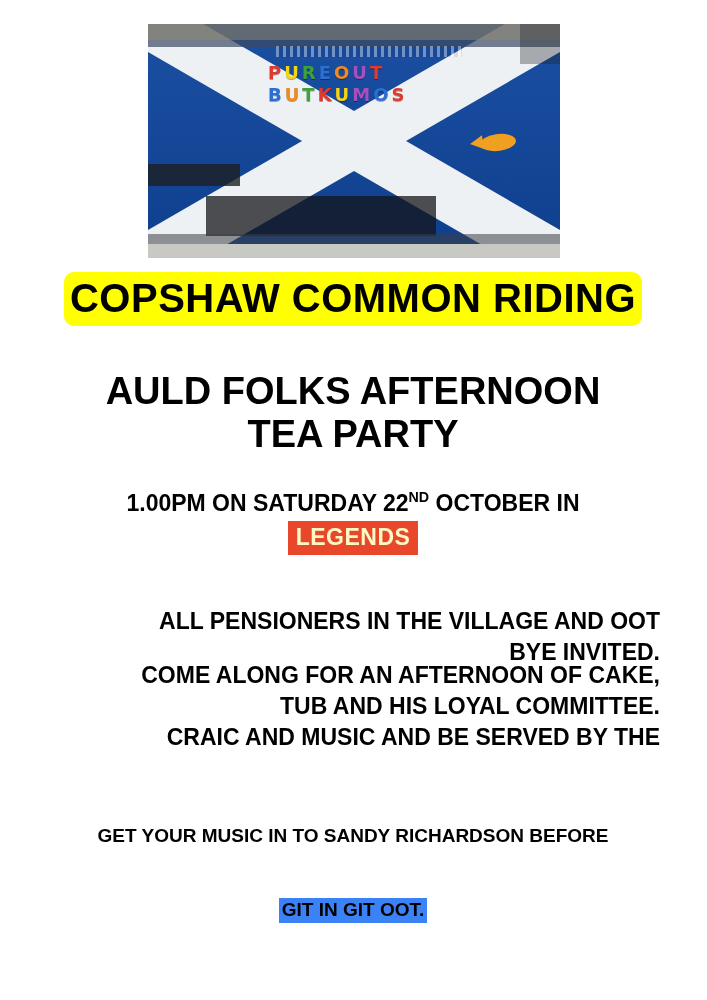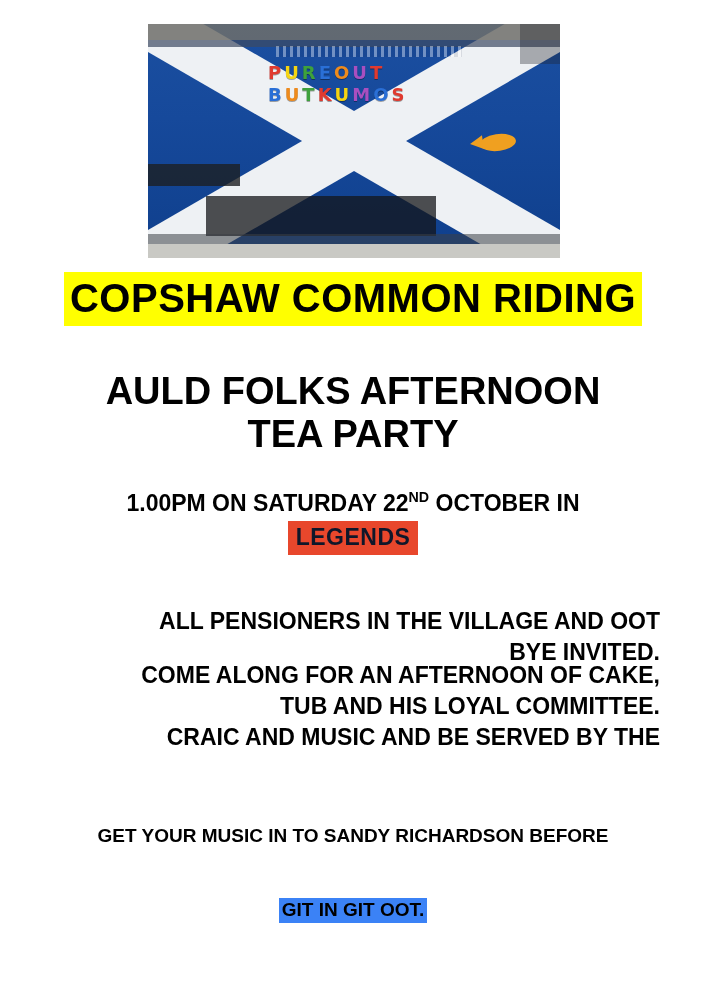--- a/index.html
+++ b/index.html
@@ -185,20 +185,21 @@
     text-align: center;
   }
   .title-bar .hl {
     background: #ffff00;
     font-size: 40px;
     font-weight: bold;
     letter-spacing: .5px;
     line-height: 1.15;
     padding: 3px 6px 5px 6px;
     display: inline-block;
+    border-radius: 10px;
   }
 
   .subtitle {
     position: absolute;
     left: 46px;
     top: 370px;
     width: 614px;
     text-align: center;
     font-size: 38px;
     font-weight: bold;
@@ -215,21 +216,21 @@
     font-weight: bold;
     line-height: 1.35;
   }
   .line-when sup {
     font-size: .62em;
     vertical-align: super;
   }
   .venue {
     display: inline-block;
     background: #e8472c;
-    color: #0f172a;
+    color: #fef9c3;
     padding: 1px 8px 2px 8px;
     margin-top: 2px;
     font-size: 23px;
     font-weight: bold;
     letter-spacing: .5px;
   }
 
   .para {
     position: absolute;
     left: 46px;

